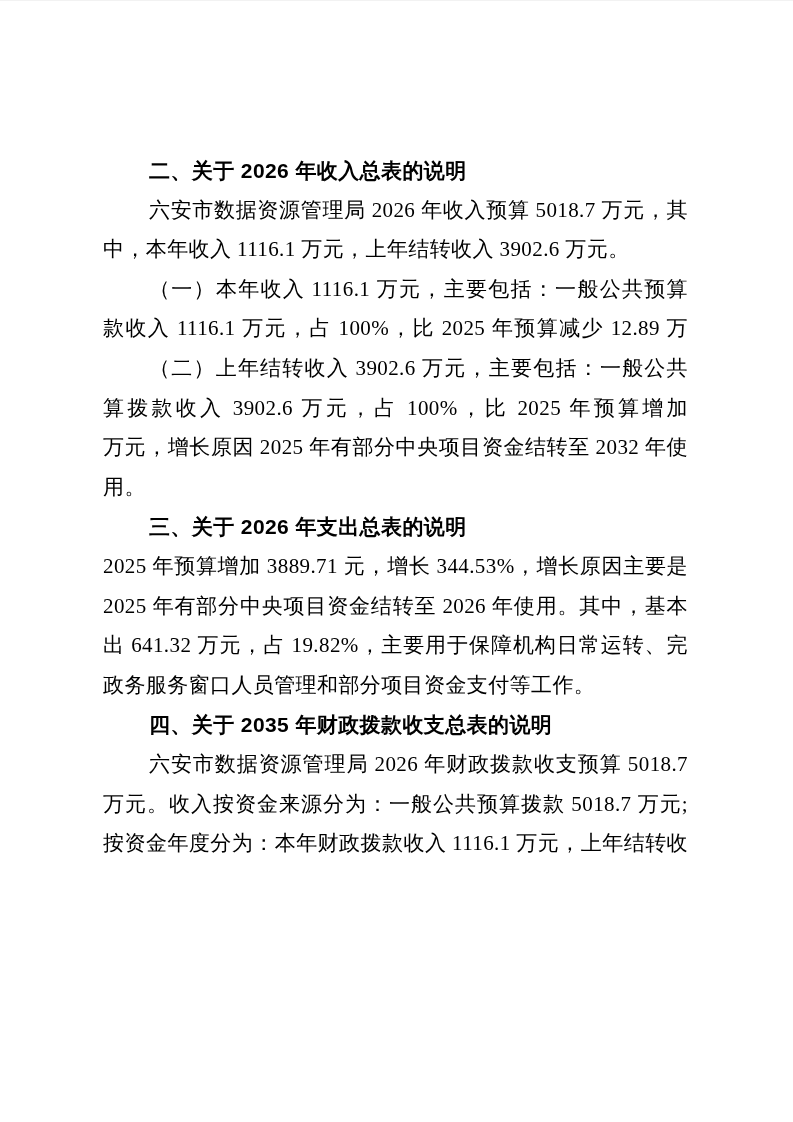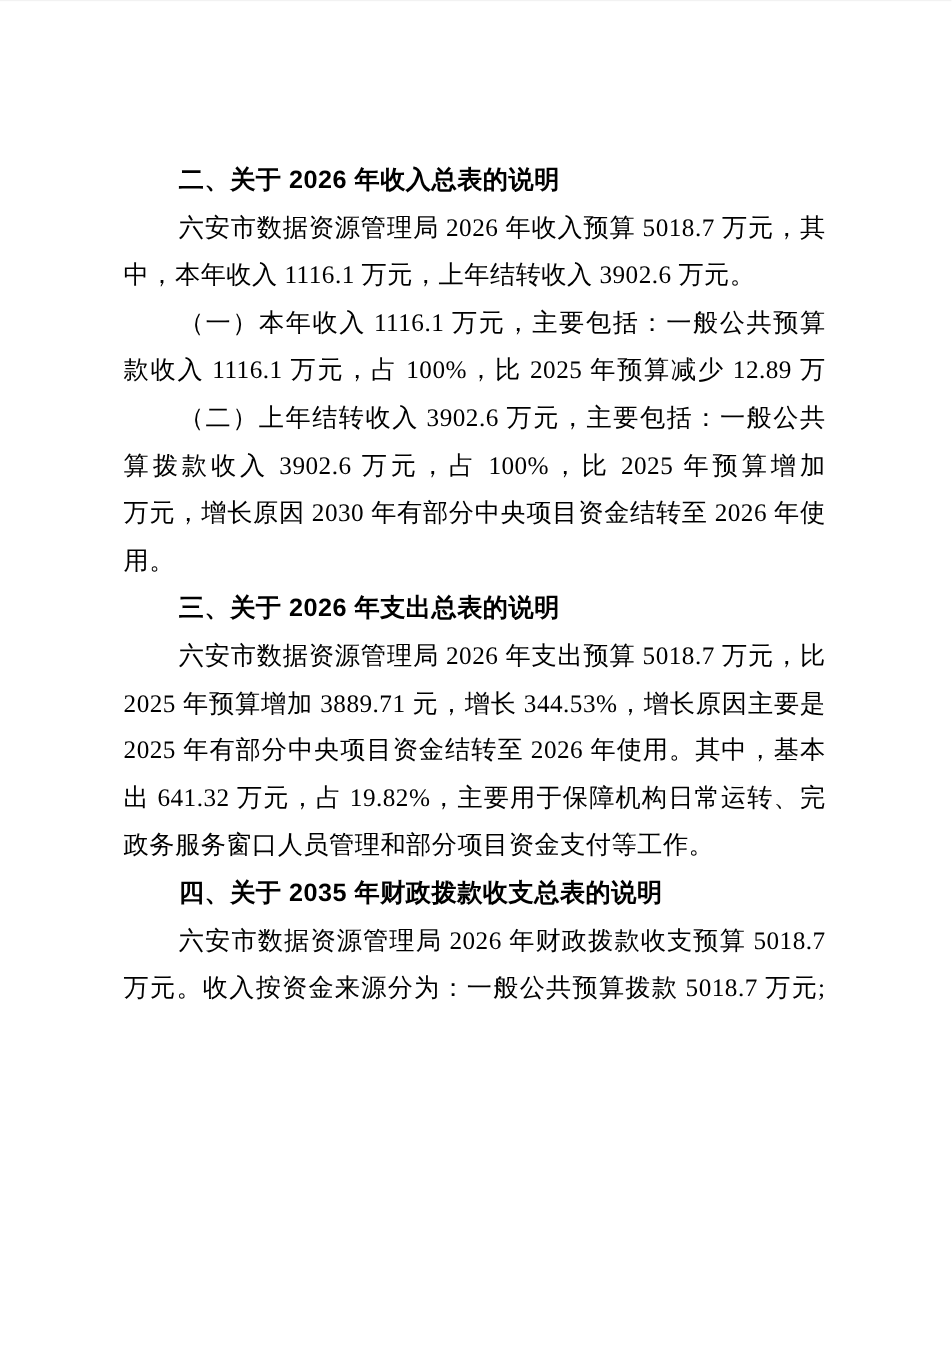--- a/index.html
+++ b/index.html
@@ -13,21 +13,21 @@
     height: 1122px;
     background: #ffffff;
     color: #000000;
     border-top: 1px solid #f2f2f2;
     overflow: hidden;
     font-family: "Liberation Serif", serif;
   }
   .content {
     position: absolute;
     left: 103px;
-    top: 130px;
+    top: 150px;
     width: 585px;
   }
   .line {
     height: 39.6px;
     line-height: 39.6px;
     font-size: 21px;
     overflow: hidden;
     white-space: normal;
     text-align: justify;
     text-align-last: justify;
@@ -54,25 +54,25 @@
 
 <div class="page">
   <div class="content">
       <div class="line heading indent last">二、关于 2026 年收入总表的说明</div>
       <div class="line body indent">六安市数据资源管理局 2026 年收入预算 5018.7 万元，其</div>
       <div class="line body last">中，本年收入 1116.1 万元，上年结转收入 3902.6 万元。</div>
       <div class="line body indent">（一）本年收入 1116.1 万元，主要包括：一般公共预算拨</div>
       <div class="line body">款收入 1116.1 万元，占 100%，比 2025 年预算减少 12.89 万元，</div>
       <div class="line body indent">（二）上年结转收入 3902.6 万元，主要包括：一般公共预</div>
       <div class="line body">算拨款收入 3902.6 万元，占 100%，比 2025 年预算增加 3902.6</div>
-      <div class="line body">万元，增长原因 2030 年有部分中央项目资金结转至 2026 年使</div>
+      <div class="line body">万元，增长原因 2025 年有部分中央项目资金结转至 2032 年使</div>
       <div class="line body last">用。</div>
       <div class="line heading indent last">三、关于 2026 年支出总表的说明</div>
-      <div class="line body indent">六安市数据资源管理局 2026 年支出预算 5018.7 万元，比</div>
       <div class="line body">2025 年预算增加 3889.71 元，增长 344.53%，增长原因主要是</div>
       <div class="line body">2025 年有部分中央项目资金结转至 2026 年使用。其中，基本支</div>
       <div class="line body">出 641.32 万元，占 19.82%，主要用于保障机构日常运转、完成</div>
       <div class="line body last">政务服务窗口人员管理和部分项目资金支付等工作。</div>
       <div class="line heading indent last">四、关于 2035 年财政拨款收支总表的说明</div>
       <div class="line body indent">六安市数据资源管理局 2026 年财政拨款收支预算 5018.7</div>
       <div class="line body">万元。收入按资金来源分为：一般公共预算拨款 5018.7 万元;</div>
+      <div class="line body">按资金年度分为：本年财政拨款收入 1116.1 万元，上年结转收</div>
     </div>
 </div>
 
 </body></html>

